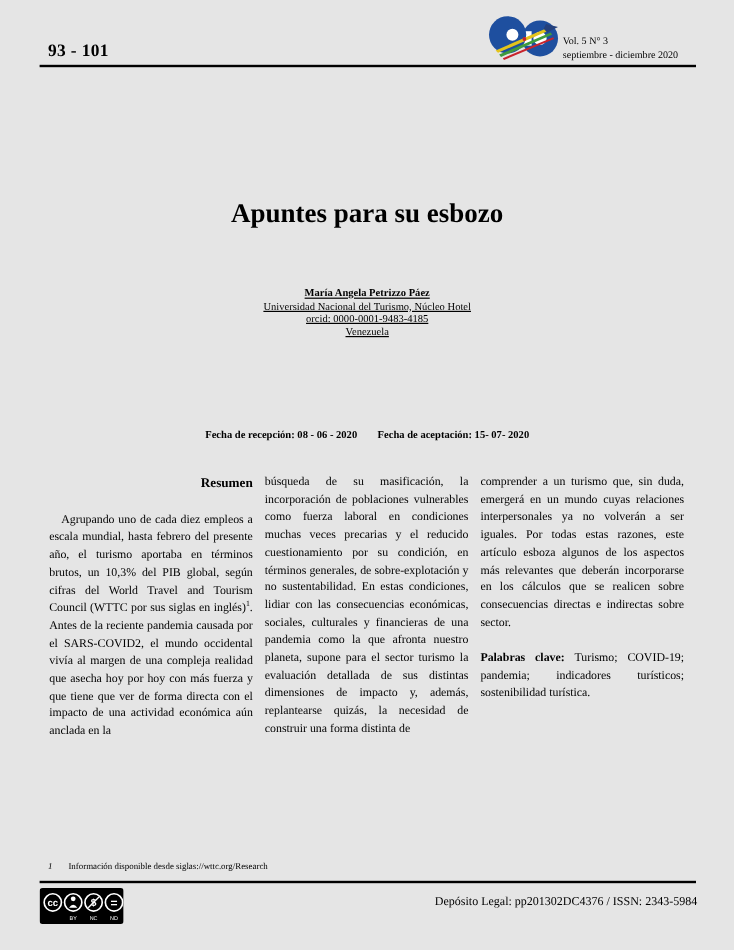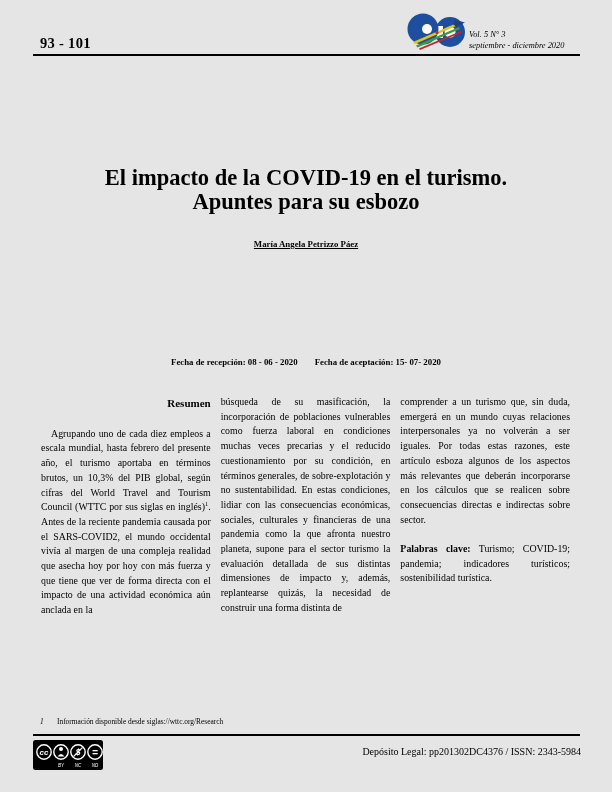--- a/index.html
+++ b/index.html
@@ -33,21 +33,20 @@
     position: absolute;
     left: 407px; top: 8px;
     width: 62px; height: 47px;
   }
   .vol-block {
     position: absolute;
     left: 469px; top: 30px;
     font-size: 8.4px;
     line-height: 10.5px;
     white-space: nowrap;
-    font-style: italic;
   }
 
   
   .article-title {
     position: absolute;
     left: 0; right: 0; top: 166px;
     text-align: center;
     font-size: 22.5px;
     line-height: 23.5px;
     font-weight: bold;
@@ -112,21 +111,21 @@
   }
   .footer-rule {
     position: absolute;
     left: 33px; top: 734px;
     width: 547px; height: 2.2px;
     background: #000;
   }
   .cc-badge {
     position: absolute;
     left: 33px; top: 740px;
-    width: 70px; height: 16px; font-style: italic;
+    width: 70px; height: 16px;
   }
   .legal {
     position: absolute;
     right: 31px; top: 746px;
     font-size: 10px;
     white-space: nowrap;
   }
 </style>
 </head>
 <body>
@@ -153,26 +152,28 @@
       <circle cx="30" cy="24.5" r="1.6" fill="#c8232c"></circle>
     </svg>
   </div>
 
   <div class="vol-block">
     <div>Vol. 5 N° 3</div>
     <div>septiembre - diciembre 2020</div>
   </div>
 
   <div class="article-title">
-    <div>El impacto de la COVID-19 en el turismo.</div>
     <div>Apuntes para su esbozo</div>
   </div>
 
   <div class="authors">
     <div class="author-name">María Angela Petrizzo Páez</div>
+    <div>Universidad Nacional del Turismo, Núcleo Hotel</div>
+    <div>orcid: 0000-0001-9483-4185</div>
+    <div>Venezuela</div>
   </div>
 
   <div class="dates-row">
     <span>Fecha de recepción: 08 - 06 - 2020</span>
     <span>Fecha de aceptación: 15- 07- 2020</span>
   </div>
 
   <div class="abstract">
     <div class="abs-col">
       <div class="abs-heading">Resumen</div>

